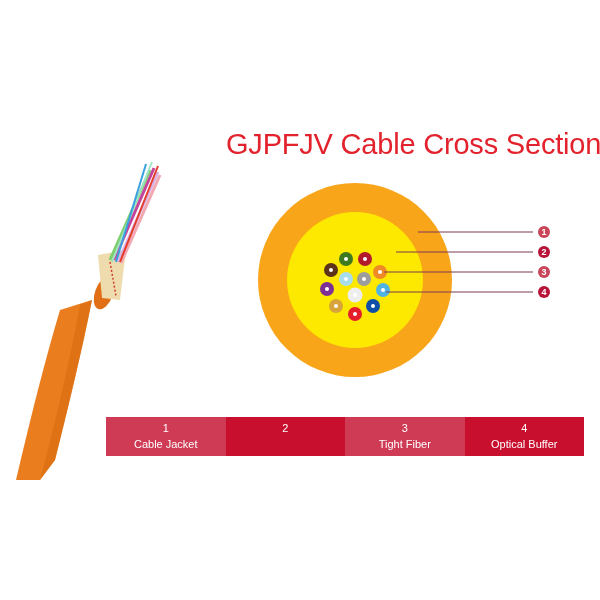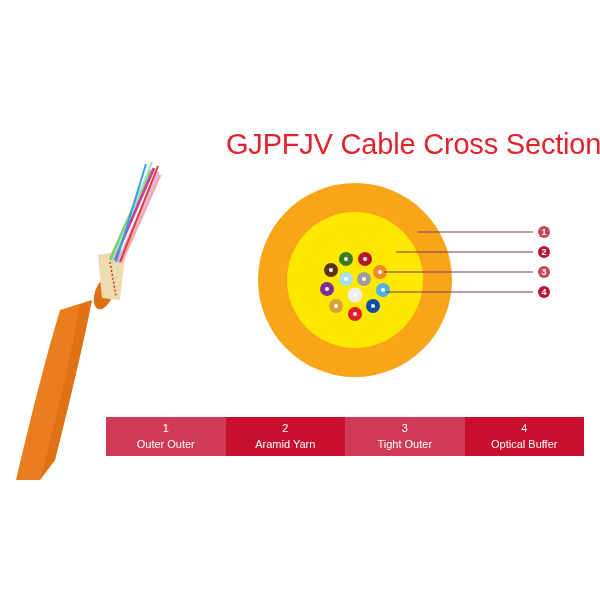--- a/index.html
+++ b/index.html
@@ -75,29 +75,28 @@
   <div>
     <div style="position:absolute;left:538px;top:226px;width:12px;height:12px;border-radius:50%;background:#c9455a;color:#fff;font-size:9px;line-height:12px;text-align:center;font-weight:bold;"><span>1</span></div>
     <div style="position:absolute;left:538px;top:246px;width:12px;height:12px;border-radius:50%;background:#b8143a;color:#fff;font-size:9px;line-height:12px;text-align:center;font-weight:bold;"><span>2</span></div>
     <div style="position:absolute;left:538px;top:266px;width:12px;height:12px;border-radius:50%;background:#c9455a;color:#fff;font-size:9px;line-height:12px;text-align:center;font-weight:bold;"><span>3</span></div>
     <div style="position:absolute;left:538px;top:286px;width:12px;height:12px;border-radius:50%;background:#b8143a;color:#fff;font-size:9px;line-height:12px;text-align:center;font-weight:bold;"><span>4</span></div>
   </div>
 
   <div class="legend">
     <div class="cell" style="background:#cf3a55;">
       <span class="num">1</span>
-      <span class="lbl">Outer Outer</span>
+      <span class="lbl">Cable Jacket</span>
     </div>
     <div class="cell" style="background:#c8102e;">
       <span class="num">2</span>
-      <span class="lbl">Aramid Yarn</span>
     </div>
     <div class="cell" style="background:#cf3a55;">
       <span class="num">3</span>
-      <span class="lbl">Tight Outer</span>
+      <span class="lbl">Tight Fiber</span>
     </div>
     <div class="cell" style="background:#c8102e;">
       <span class="num">4</span>
       <span class="lbl">Optical Buffer</span>
     </div>
   </div>
 
 </div>
 
 </body></html>

